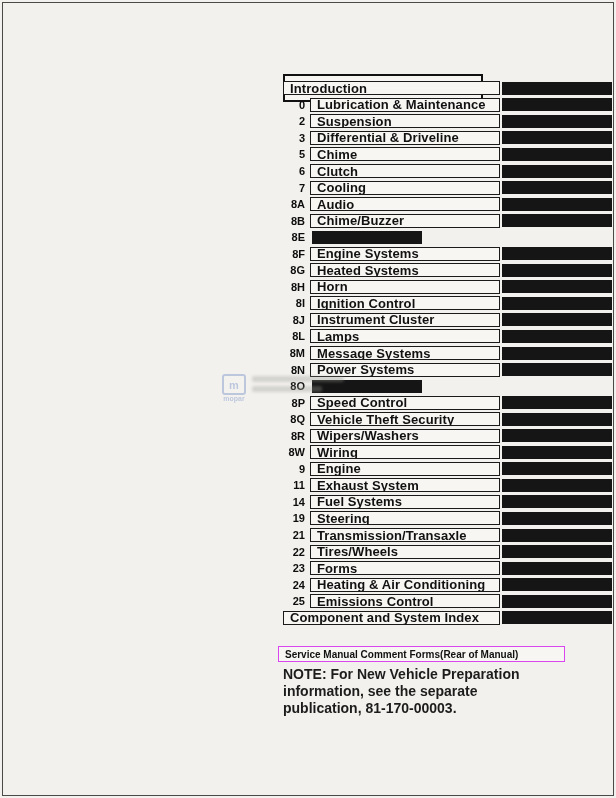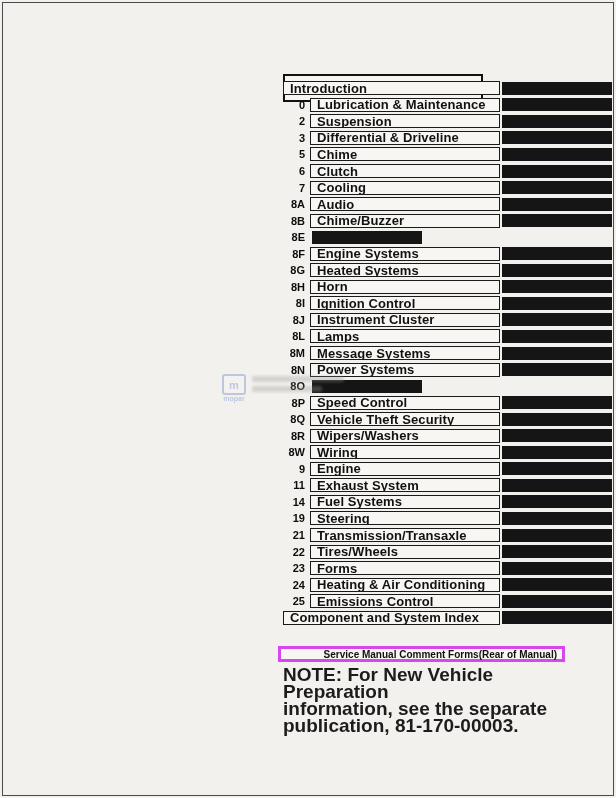--- a/index.html
+++ b/index.html
@@ -63,32 +63,32 @@
   .tab{
     width:110px;height:13px;
     background:#151515;
     margin-left:2px;
     flex:0 0 auto;
   }
   
   .comment-row{
     position:absolute;left:278px;top:646px;width:287px;height:16px;
     box-sizing:border-box;
-    border:3px solid #d946ef;
+    border:1px solid #d946ef;
     background:#f7f6f3;
-    display:flex;align-items:center;justify-content:flex-end;
+    display:flex;align-items:center;justify-content:flex-start;
     padding:0 5px 0 6px;
   }
   .comment-row span{
     font-size:10px;font-weight:bold;color:#111;white-space:nowrap;
   }
   
   .note{
     position:absolute;left:283px;top:666px;width:300px;
-    font-size:19px;font-weight:bold;color:#1c1c1c;
+    font-size:14px;font-weight:bold;color:#1c1c1c;
     line-height:17px;
   }
   
   .watermark{
     position:absolute;left:222px;top:374px;width:170px;height:30px;
     opacity:0.35;
     display:flex;align-items:flex-start;
     pointer-events:none;
   }
   .wm-logo{

